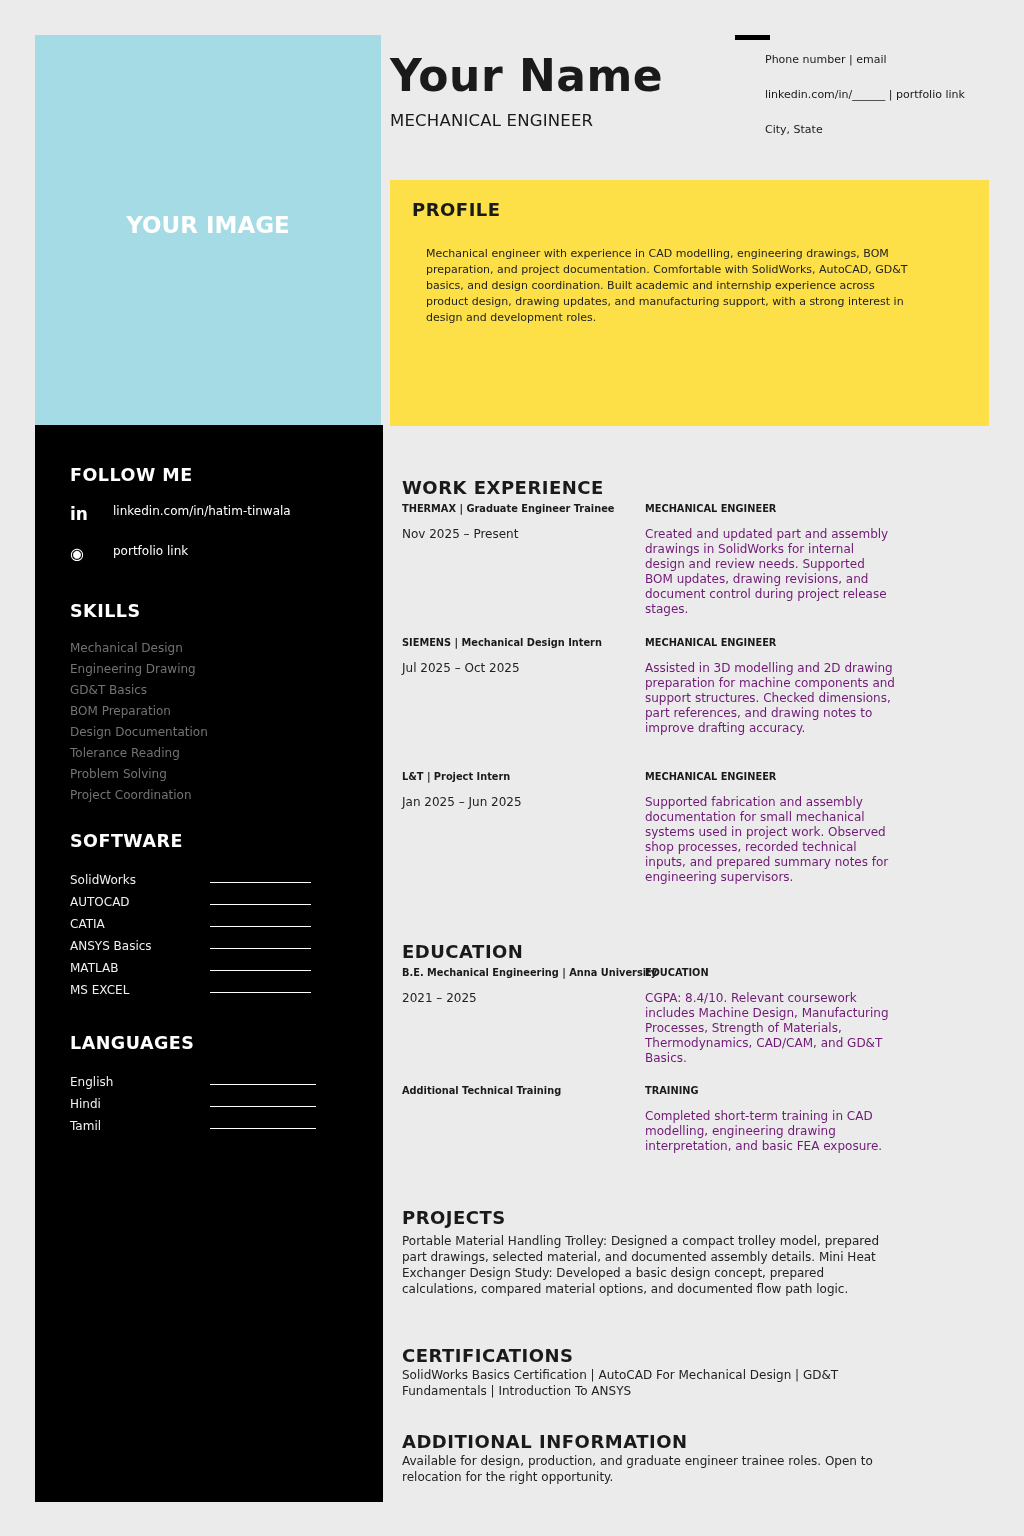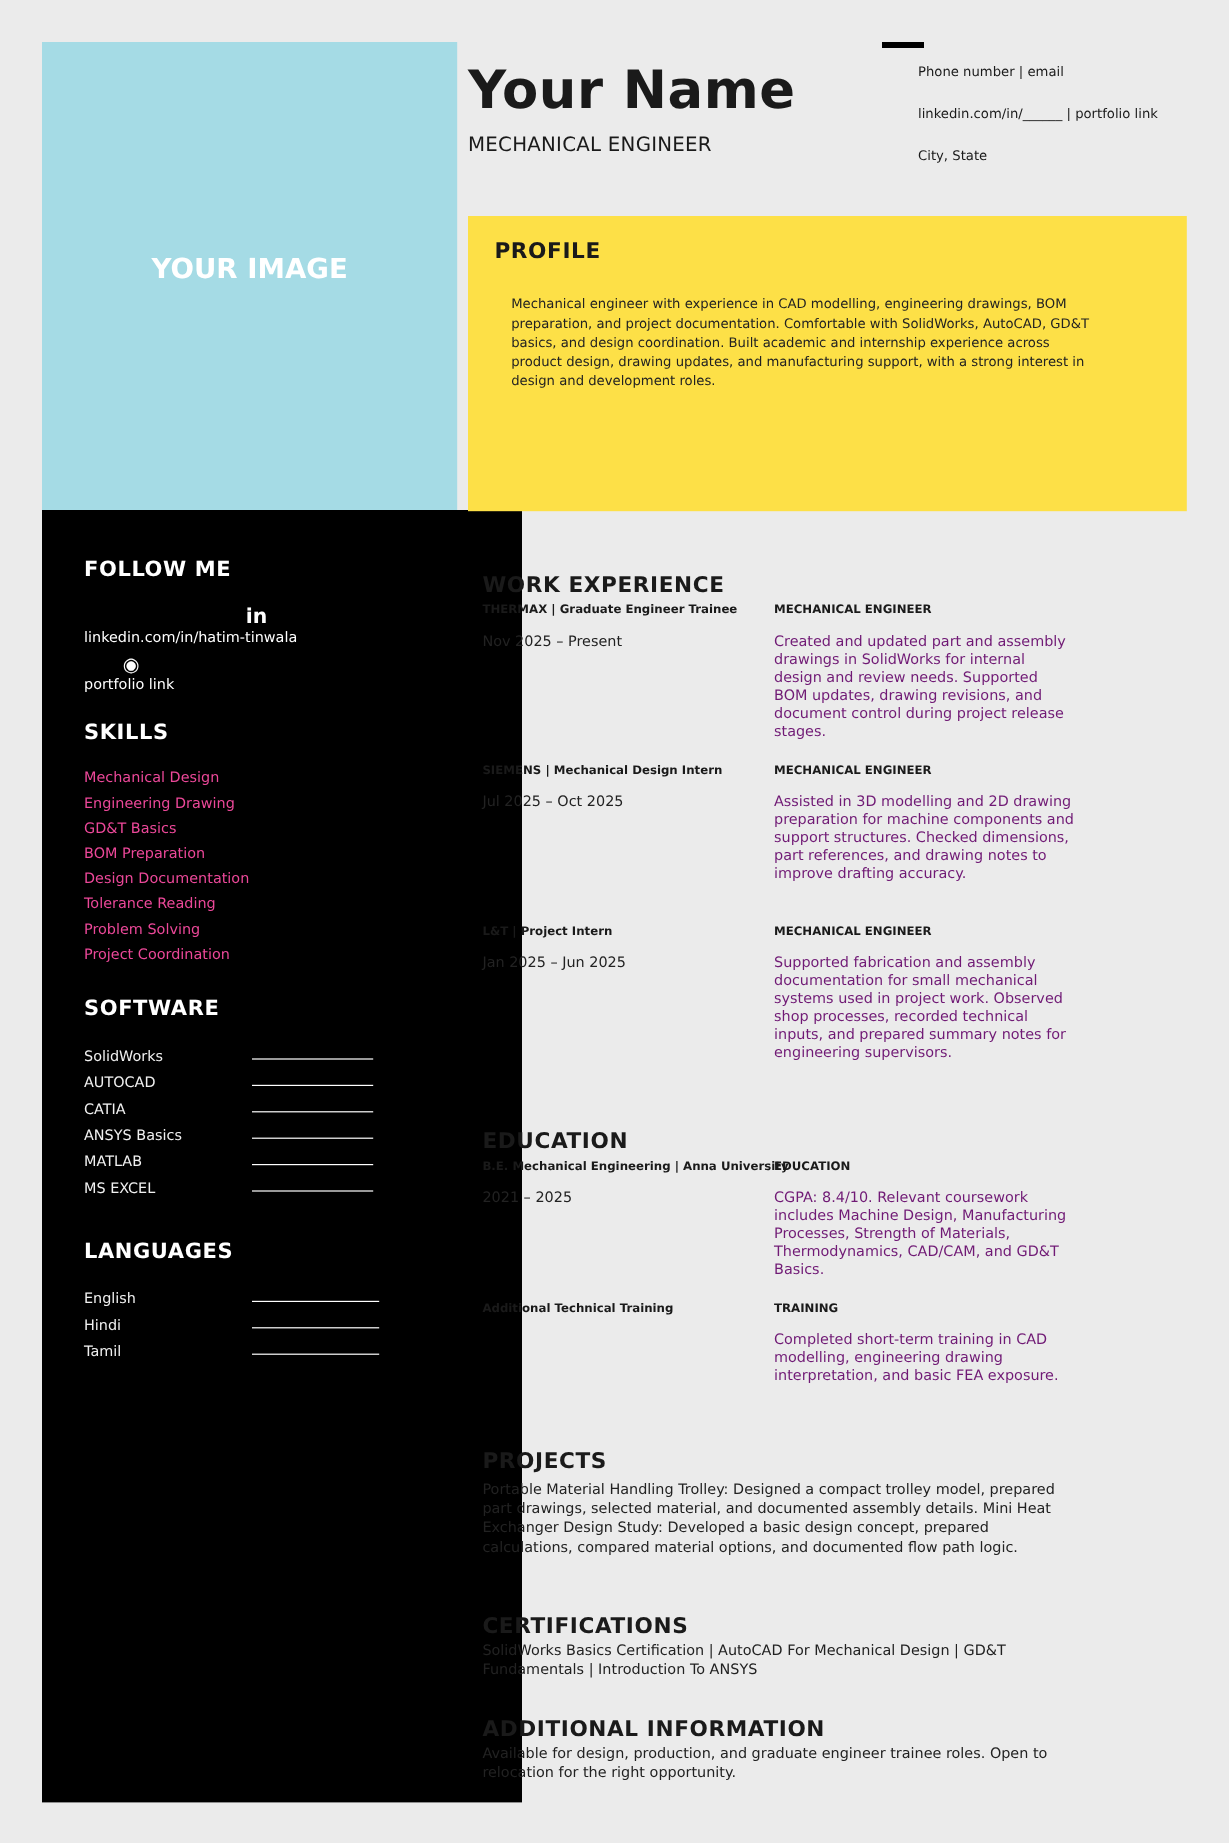--- a/index.html
+++ b/index.html
@@ -3,26 +3,26 @@
 <meta charset="utf-8">
 <style>
   * { box-sizing: border-box; margin: 0; padding: 0; }
   html, body { width: 1024px; height: 1536px; background: #ebebeb; overflow: hidden; }
   body { position: relative; font-family: "DejaVu Sans", sans-serif; color: #1a1a1a; }
 
   .photo { position: absolute; left: 35px; top: 35px; width: 346px; height: 390px; background: #a5dbe5;
            display: flex; align-items: center; justify-content: center; }
   .photo-label { color: #ffffff; font-weight: bold; font-size: 23px; margin-top: -10px; }
 
-  .sidebar { position: absolute; left: 35px; top: 425px; width: 400px; height: 1077px; background: #000000; color: #ffffff; }
+  .sidebar { position: absolute; left: 35px; top: 425px; width: 348px; height: 1077px; background: #000000; color: #ffffff; }
   .side-h { position: absolute; left: 35px; font-weight: bold; font-size: 17.5px; letter-spacing: 0.5px; color: #ffffff; }
-  .follow-row { position: absolute; left: 35px; display: flex; align-items: flex-end; font-size: 12px; flex-direction: column; }
+  .follow-row { position: absolute; left: 35px; display: flex; align-items: flex-start; font-size: 12px; }
   .follow-icon { width: 43px; font-weight: bold; font-size: 17px; }
   .follow-icon.radio { font-size: 16px; font-weight: normal; }
-  .skill { position: absolute; left: 35px; font-size: 12px; color: #ec4899; }
+  .skill { position: absolute; left: 35px; font-size: 12px; color: #737373; }
   .bar-row { position: absolute; left: 35px; width: 300px; font-size: 12px; color: #f0f0f0; }
   .bar-line { position: absolute; left: 140px; top: 9px; height: 1px; background: #ffffff; }
 
   .name { position: absolute; left: 390px; top: 50px; font-size: 44px; font-weight: bold; color: #1a1a1a; letter-spacing: 0.5px; }
   .title { position: absolute; left: 390px; top: 111px; font-size: 16.5px; color: #1a1a1a; letter-spacing: 0.2px; }
   .accent-bar { position: absolute; left: 735px; top: 35px; width: 35px; height: 5px; background: #000; }
   .contact { position: absolute; left: 765px; font-size: 11px; color: #1a1a1a; }
 
   .profile { position: absolute; left: 390px; top: 180px; width: 599px; height: 246px; background: #fde047; }
   .profile-h { position: absolute; left: 22px; top: 19px; font-size: 18px; font-weight: bold; letter-spacing: 0.5px; }

